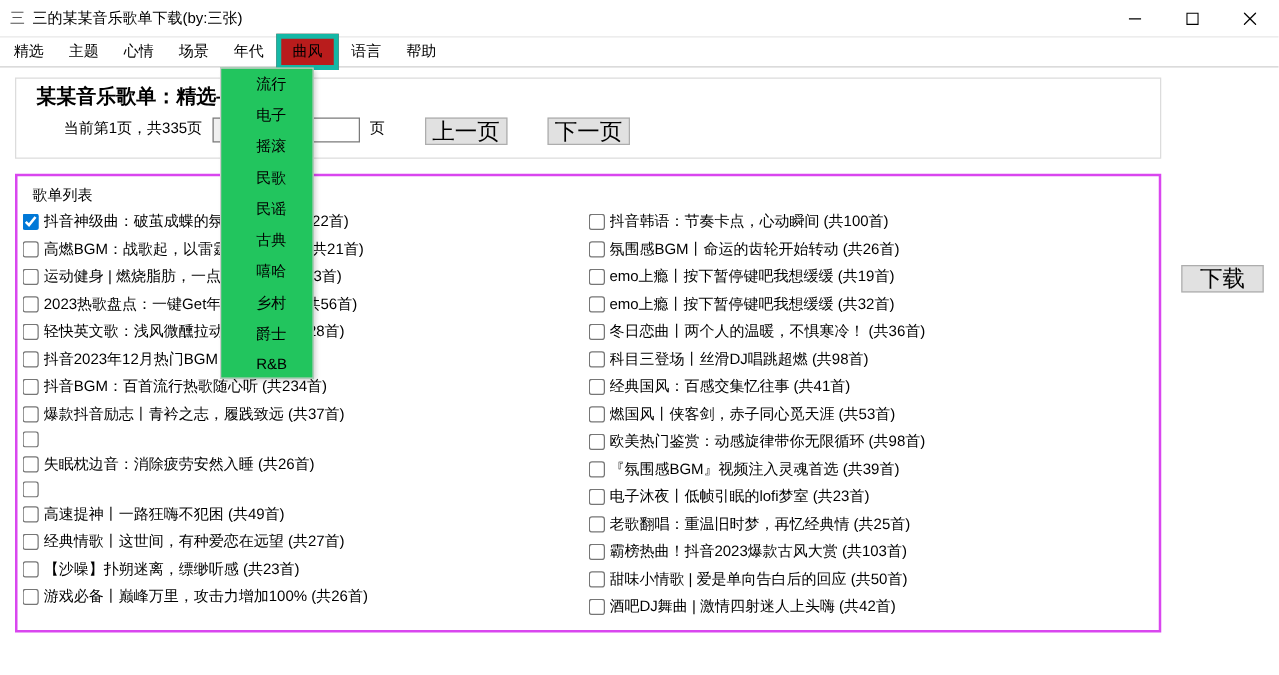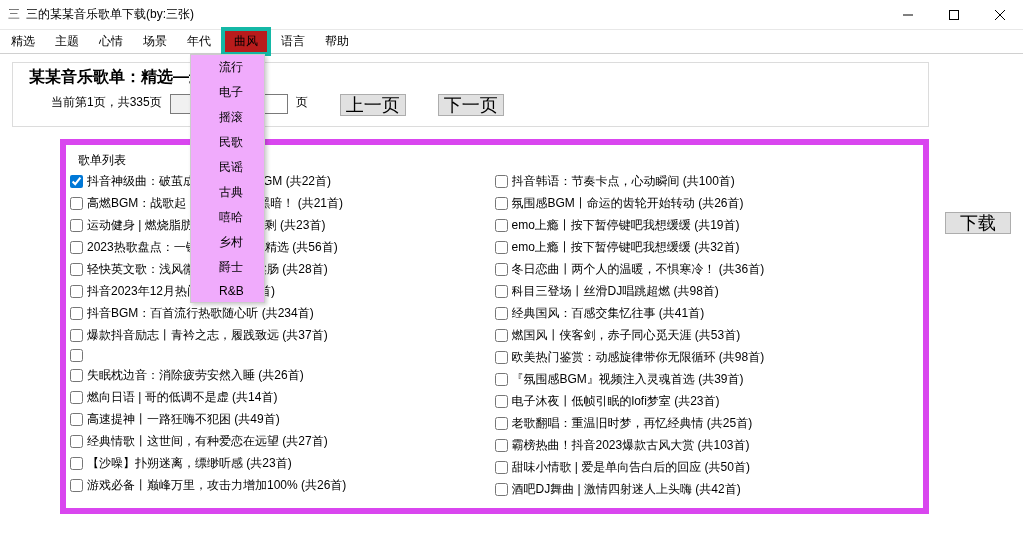--- a/index.html
+++ b/index.html
@@ -6,32 +6,32 @@
 body { font-family: "Microsoft YaHei", SimSun, sans-serif; font-size: 12px; background: #fff; width: 1023px; height: 540px; overflow: hidden; }
 .titlebar { height: 30px; display: flex; align-items: center; padding-left: 8px; border-bottom: 1px solid #e8e8e8; }
 .titlebar .icon { margin-right: 6px; color: #555; }
 .titlebar .title { flex: 1; font-size: 12px; color: #000; }
 .winbtns { display: flex; }
 .winbtn { width: 46px; height: 30px; display: flex; align-items: center; justify-content: center; color: #000; cursor: default; }
 .winbtn svg { width: 10px; height: 10px; }
 .menubar { height: 24px; display: flex; align-items: center; padding-left: 1px; gap: 0; position: relative; border-bottom: 1px solid #d0d0d0; }
 .menuitem { padding: 3px 10px; cursor: default; position: relative; }
 .menuitem.active { background: #b91c1c; border: 4px solid #14b8a6; padding: 2px 9px; }
-.dropdown { position: absolute; top: 54px; left: 190px; background: #f0abfc; border: 1px solid #ccc; box-shadow: 2px 2px 4px rgba(0,0,0,0.2); z-index: 100; }
+.dropdown { position: absolute; top: 54px; left: 176px; background: #22c55e; border: 1px solid #ccc; box-shadow: 2px 2px 4px rgba(0,0,0,0.2); z-index: 100; }
 .dropitem { padding: 4px 20px 4px 28px; white-space: nowrap; cursor: default; min-width: 68px; }
 .content { padding: 8px 12px; display: flex; align-items: flex-start; }
 .leftpane { flex: 1; }
 .groupbox { border: 1px solid #dcdcdc; padding: 8px 8px 10px 8px; margin: 0; }
 .groupbox-title { margin: -16px 0 6px 4px; background: #fff; display: inline-block; padding: 0 4px; font-size: 16px; font-weight: bold; }
 .pager { display: flex; align-items: flex-start; gap: 8px; margin-left: 30px; }
 .pager input { width: 38px; height: 20px; border: 1px solid #7a7a7a; background: #fff; padding: 1px 3px; font-size: 12px; }
 .pager .ro { background: #f0f0f0; width: 72px; text-align: center; }
 .btn { min-width: 66px; height: 22px; background: #e1e1e1; border: 1px solid #adadad; font-size: 18px; cursor: default; display: inline-flex; align-items: center; justify-content: center; }
 .btn.dl { min-width: 66px; height: 22px; }
-.listbox { border: 6px solid #d946ef; margin-top: 12px; padding: 8px 4px 10px 4px; margin-left: 48px; }
+.listbox { border: 2px solid #d946ef; margin-top: 12px; padding: 8px 4px 10px 4px; }
 .list-title { margin: -16px 0 4px 4px; background: #fff; display: inline-block; padding: 0 4px; font-size: 12px; }
 .cols { display: flex; }
 .col { flex: 1; display: flex; flex-direction: column; gap: 5px; }
 .item { display: flex; align-items: center; white-space: nowrap; overflow: hidden; }
 .item input[type=checkbox] { width: 13px; height: 13px; margin-right: 4px; accent-color: #0078d7; }
 .item-label { font-size: 12px; color: #000; overflow: hidden; text-overflow: clip; }
 .rightpane { margin-left: 16px; padding-top: 150px; }
 </style>
 </head>
 <body>
@@ -137,21 +137,20 @@
             </label>
             <label class="item">
               <input type="checkbox" style="">
             </label>
             <label class="item">
               <input type="checkbox" style="">
               <span class="item-label">失眠枕边音：消除疲劳安然入睡  (共26首)</span>
             </label>
             <label class="item">
               <input type="checkbox" style="">
-              <span class="item-label">燃向日语 | 哥的低调不是虚  (共14首)</span>
             </label>
             <label class="item">
               <input type="checkbox" style="">
               <span class="item-label">高速提神丨一路狂嗨不犯困  (共49首)</span>
             </label>
             <label class="item">
               <input type="checkbox" style="">
               <span class="item-label">经典情歌丨这世间，有种爱恋在远望  (共27首)</span>
             </label>
             <label class="item">

